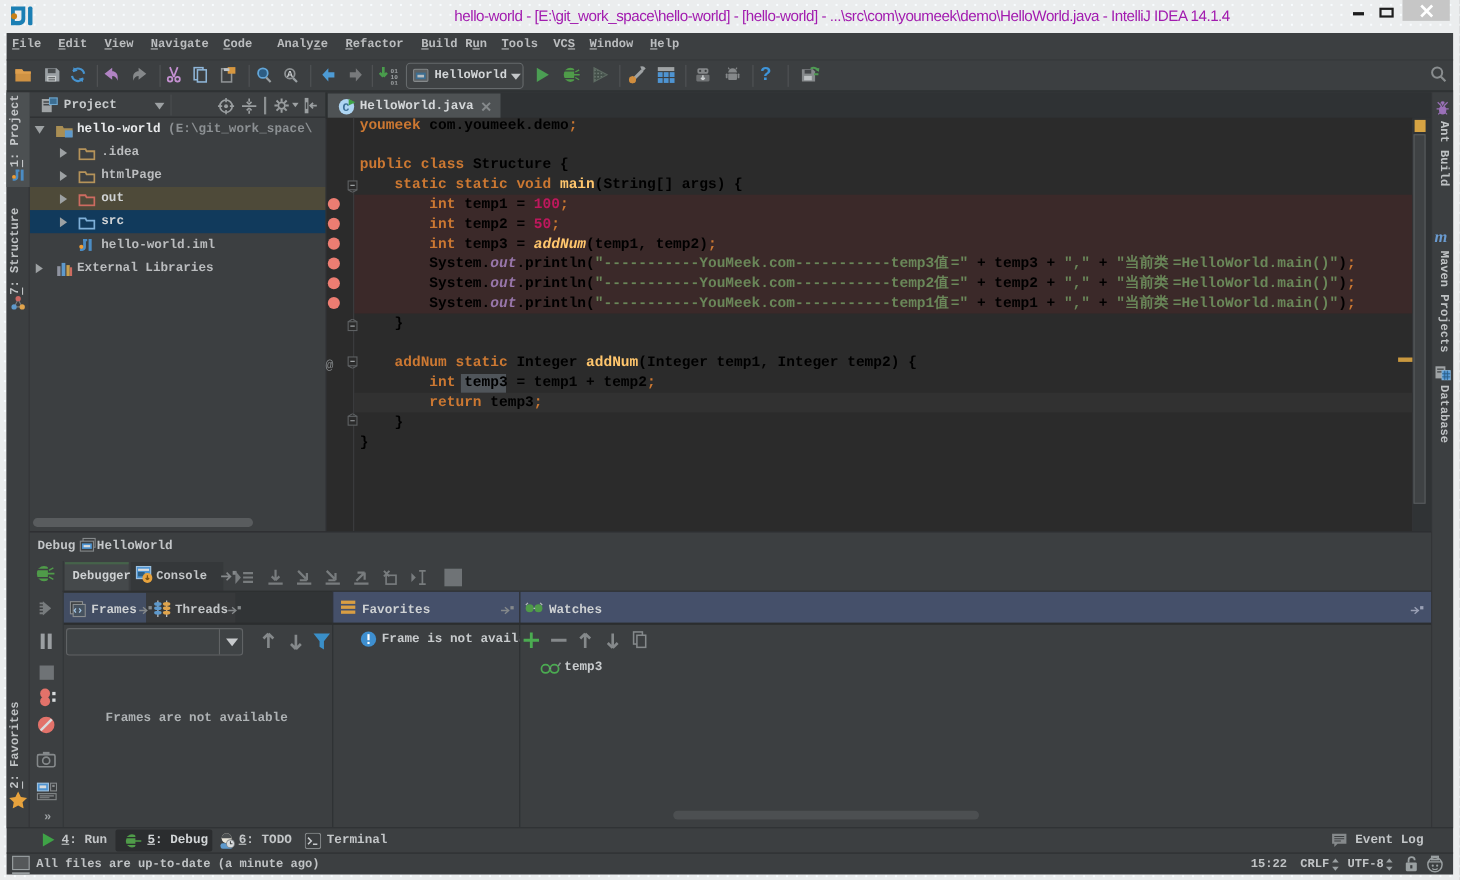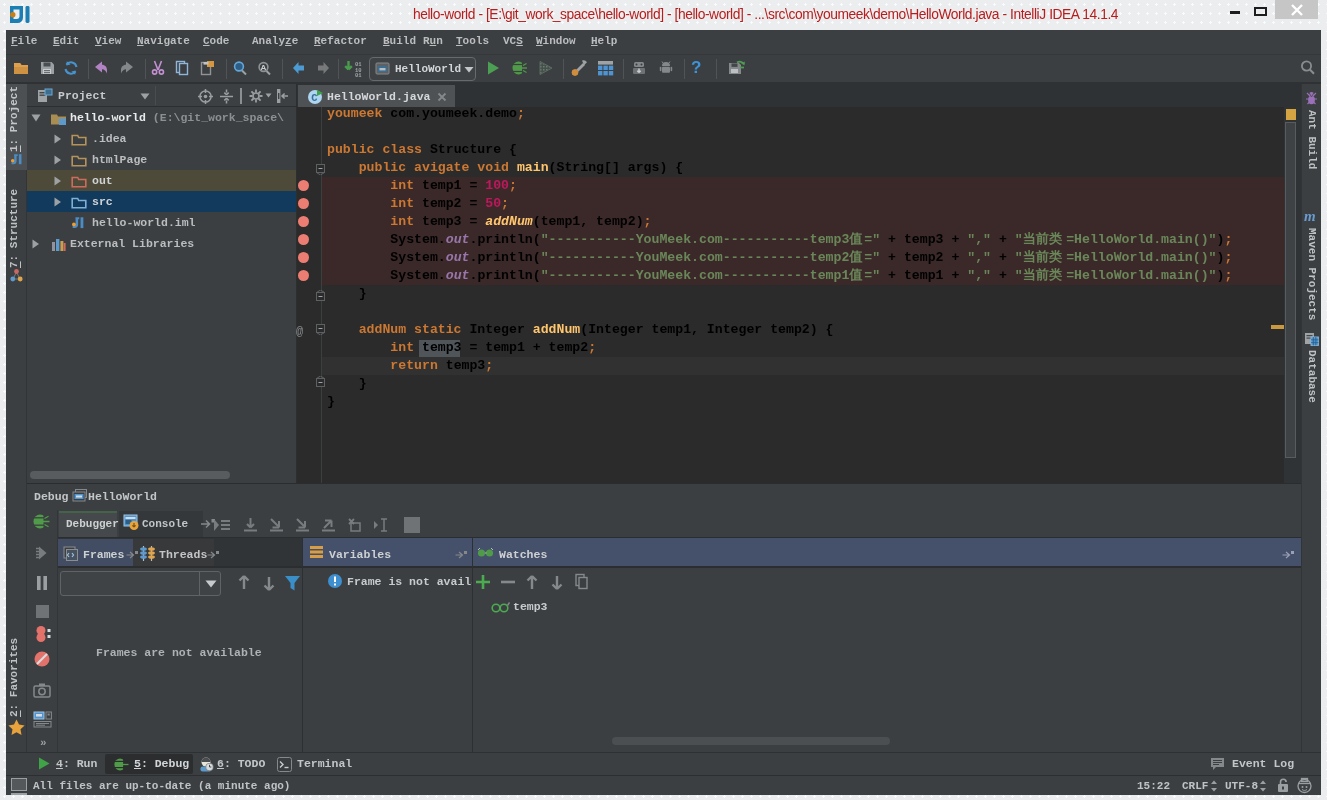--- a/index.html
+++ b/index.html
@@ -20,21 +20,21 @@
 </style></head>
 <body>
 
 <div class="ab" style="left:6px;top:30px;width:1315px;height:765px;background:#3c3f41"></div>
 
 <svg class="ab" style="left:9px;top:5px" width="24" height="20" viewBox="0 0 24 20">
  <path d="M1 1h13v11.5a5.5 5.5 0 0 1-5.5 5.5H1z M4.5 4.5v9.5h3.6a2.4 2.4 0 0 0 2.4-2.4V4.5z" fill="#1b7fb4" fill-rule="evenodd"></path>
  <circle cx="3.8" cy="9.8" r="2.7" fill="#c77f16"></circle>
  <rect x="16.5" y="1" width="4" height="17" rx="1.4" fill="#1b7fb4"></rect>
 </svg>
-<div class="ab" style="left:413px;top:7px;font:13.8px 'Liberation Sans',sans-serif;font-weight:normal;letter-spacing:-0.43px;color:#b91c1c">hello-world - [E:\git_work_space\hello-world] - [hello-world] - ...\src\com\youmeek\demo\HelloWorld.java - IntelliJ IDEA 14.1.4</div>
+<div class="ab" style="left:413px;top:7px;font:13.8px 'Liberation Sans',sans-serif;font-weight:normal;letter-spacing:-0.43px;color:#a21caf">hello-world - [E:\git_work_space\hello-world] - [hello-world] - ...\src\com\youmeek\demo\HelloWorld.java - IntelliJ IDEA 14.1.4</div>
 <div class="ab" style="left:1230px;top:11px;width:10px;height:3px;background:#1d1d1d"></div>
 <div class="ab" style="left:1254px;top:7px;width:13px;height:9px;border:2px solid #1d1d1d"></div>
 <div class="ab" style="left:1275px;top:0;width:43px;height:19px;background:#c6c6c6"></div>
 <svg class="ab" style="left:1290px;top:3px" width="14" height="14">
     <path d="M2 2 L12 12 M12 2 L2 12" stroke="#ffffff" stroke-width="2.4"></path>
   </svg>
 
 <div class="ab m13" style="left:11px;top:36px"><u>F</u>ile</div>
 <div class="ab m13" style="left:53px;top:36px"><u>E</u>dit</div>
 <div class="ab m13" style="left:95px;top:36px"><u>V</u>iew</div>
@@ -364,21 +364,21 @@
   </svg>
 <svg class="ab" style="left:315px;top:376px" width="11" height="12">
     <rect x="1.5" y="2.5" width="8" height="8" fill="#2b2b2b" stroke="#5e6163"></rect>
     <path d="M3.5 6.5h4" stroke="#9da1a3"></path>
     <path d="M1.5 2.5 5.5 0 9.5 2.5" fill="none" stroke="#5e6163"></path>
   </svg>
 
 <pre class="ab" style="left:327px;top:105px"><span class="kw">youmeek</span><span class="pl"> com.youmeek.demo</span><span class="kw">;</span>
 
 <span class="kw">public class </span><span class="pl">Structure {</span>
-<span class="pl">    </span><span class="kw">public avigate void </span><span class="md">main</span><span class="pl">(String[] args) {</span>
+<span class="pl">    </span><span class="kw">static static void </span><span class="md">main</span><span class="pl">(String[] args) {</span>
 <span class="pl">        </span><span class="kw">int </span><span class="pl">temp1 = </span><span class="nm">100</span><span class="kw">;</span>
 <span class="pl">        </span><span class="kw">int </span><span class="pl">temp2 = </span><span class="nm">50</span><span class="kw">;</span>
 <span class="pl">        </span><span class="kw">int </span><span class="pl">temp3 = </span><span class="md it">addNum</span><span class="pl">(temp1, temp2)</span><span class="kw">;</span>
 <span class="pl">        System.</span><span class="fl">out</span><span class="pl">.println(</span><span class="st">"-----------YouMeek.com-----------temp3<span class="ck">值</span>="</span><span class="pl"> + temp3 + </span><span class="st">","</span><span class="pl"> + </span><span class="st">"<span class="ck3">当前类</span>=HelloWorld.main()"</span><span class="pl">)</span><span class="kw">;</span>
 <span class="pl">        System.</span><span class="fl">out</span><span class="pl">.println(</span><span class="st">"-----------YouMeek.com-----------temp2<span class="ck">值</span>="</span><span class="pl"> + temp2 + </span><span class="st">","</span><span class="pl"> + </span><span class="st">"<span class="ck3">当前类</span>=HelloWorld.main()"</span><span class="pl">)</span><span class="kw">;</span>
 <span class="pl">        System.</span><span class="fl">out</span><span class="pl">.println(</span><span class="st">"-----------YouMeek.com-----------temp1<span class="ck">值</span>="</span><span class="pl"> + temp1 + </span><span class="st">","</span><span class="pl"> + </span><span class="st">"<span class="ck3">当前类</span>=HelloWorld.main()"</span><span class="pl">)</span><span class="kw">;</span>
 <span class="pl">    }</span>
 
 <span class="pl">    </span><span class="kw">addNum static </span><span class="pl">Integer </span><span class="md">addNum</span><span class="pl">(Integer temp1, Integer temp2) {</span>
 <span class="pl">        </span><span class="kw">int </span><span class="pl">temp3 = temp1 + temp2</span><span class="kw">;</span>
@@ -557,21 +557,21 @@
 <svg class="ab" style="left:207px;top:550px" width="13" height="11">
     <path d="M0.5 5h6M4 2 7.5 5 4 8" stroke="#85898b" stroke-width="1.2" fill="none"></path>
     <rect x="9" y="1" width="3" height="3" fill="#85898b"></rect>
   </svg>
 <div class="ab" style="left:302px;top:538px;width:171px;height:29px;background:#45506a"></div>
 <svg class="ab" style="left:309px;top:545px" width="15" height="14">
     <rect x="1" y="1" width="13" height="3" fill="#d99e43"></rect>
     <rect x="1" y="5.5" width="13" height="3" fill="#d99e43"></rect>
     <rect x="1" y="10" width="13" height="3" fill="#d99e43"></rect>
   </svg>
-<div class="ab m12" style="left:329px;top:549px;color:#ced1d3">Variables</div>
+<div class="ab m12" style="left:329px;top:549px;color:#ced1d3">Favorites</div>
 <svg class="ab" style="left:455px;top:550px" width="13" height="11">
     <path d="M0.5 5h6M4 2 7.5 5 4 8" stroke="#85898b" stroke-width="1.2" fill="none"></path>
     <rect x="9" y="1" width="3" height="3" fill="#85898b"></rect>
   </svg>
 <div class="ab" style="left:473px;top:538px;width:828px;height:29px;background:#45506a"></div>
 <svg class="ab" style="left:477px;top:546px" width="18" height="13">
     <circle cx="4.5" cy="7" r="3.6" fill="#4f9b49"></circle>
     <circle cx="12.5" cy="7" r="3.6" fill="#4f9b49"></circle>
     <path d="M8 7h1.5" stroke="#b8bcbe" stroke-width="1.2"></path>
     <path d="M1 4l2-2M16 4l-2-2" stroke="#b8bcbe"></path>

